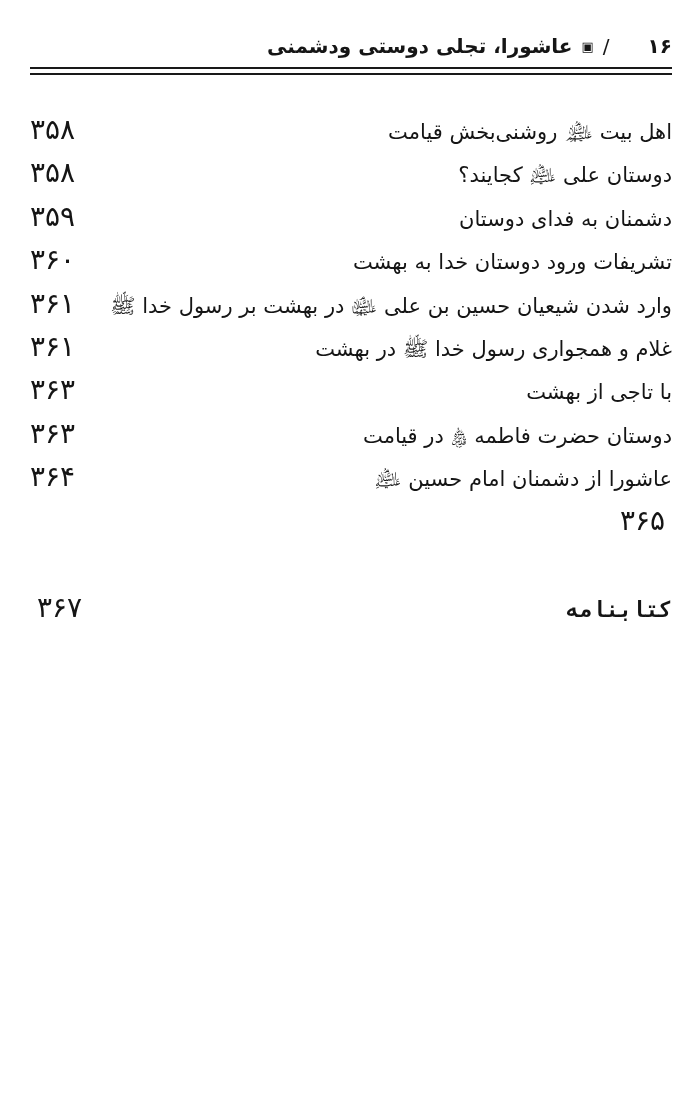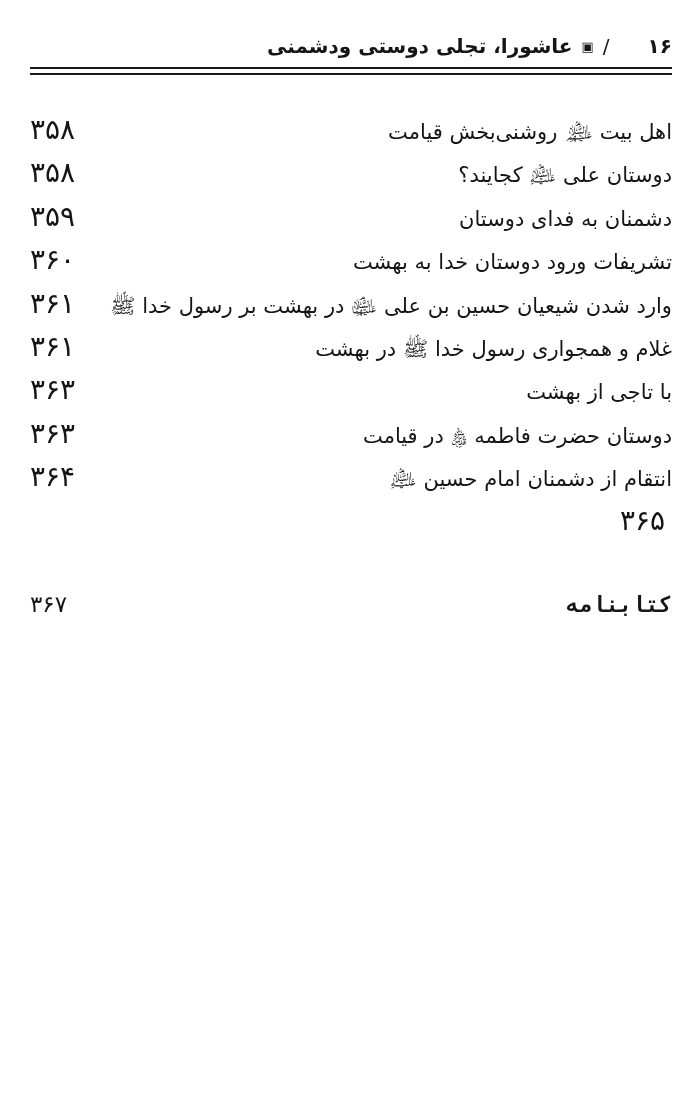--- a/index.html
+++ b/index.html
@@ -55,21 +55,21 @@
   }
   .biblio-row{
     margin:44px 28px 0 30px;
     display:flex;
     justify-content:space-between;
     align-items:baseline;
     font-size:22px;
     height:44px;
   }
   .biblio-row .title{font-weight:bold;font-family:Liberation Mono, monospace;}
-  .biblio-row .pg{font-size:23px;letter-spacing:1px;min-width:52px;text-align:left;}
+  .biblio-row .pg{font-size:28px;letter-spacing:1px;min-width:52px;text-align:right;}
 </style>
 </head>
 <body style="background: rgb(255, 255, 255); color: rgb(21, 21, 21);">
 
 <div class="page">
 
   <div class="header">
     <span class="pageno">۱۶</span>
     <span class="sep">/</span>
     <span class="marker">▣</span>
@@ -109,21 +109,21 @@
     </div>
     <div class="toc-row">
       <span class="title">با تاجی از بهشت</span>
       <span class="pg">۳۶۳</span>
     </div>
     <div class="toc-row">
       <span class="title">دوستان حضرت فاطمه ﵋ در قیامت</span>
       <span class="pg">۳۶۳</span>
     </div>
     <div class="toc-row">
-      <span class="title">انتقام از دشمنان امام حسین ﵇</span>
+      <span class="title">عاشورا از دشمنان امام حسین ﵇</span>
       <span class="pg">۳۶۴</span>
     </div>
     <div class="toc-row">
       <span class="pg">۳۶۵</span>
     </div>
   </div>
 
   <div class="biblio-row">
     <span class="title">کتابنامه</span>
     <span class="pg">۳۶۷</span>

